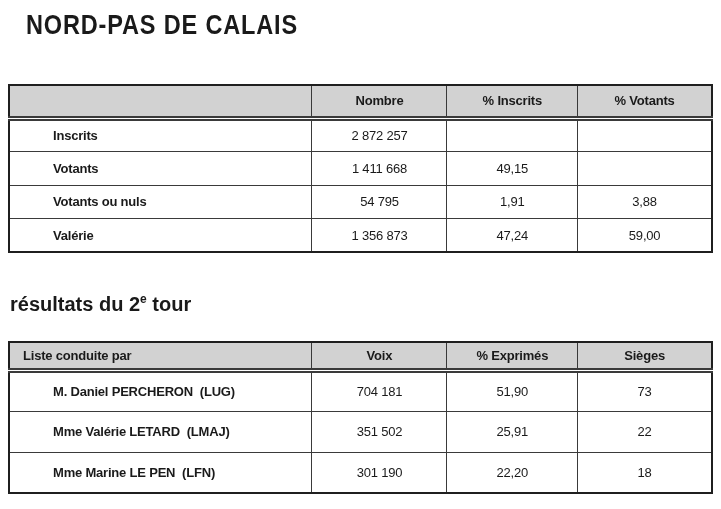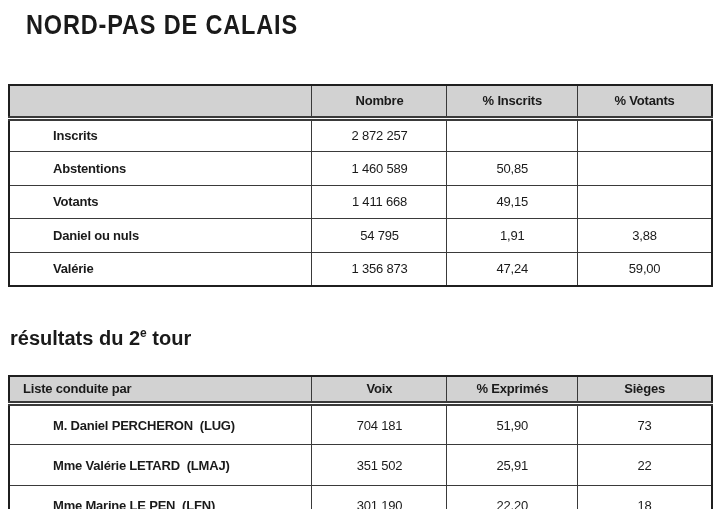--- a/index.html
+++ b/index.html
@@ -102,33 +102,27 @@
       </tr>
     </thead>
     <tbody>
       <tr>
         <td>Inscrits</td>
         <td>2 872 257</td>
         <td></td>
         <td></td>
       </tr>
       <tr>
-        <td>Abstentions</td>
-        <td>1 460 589</td>
-        <td>50,85</td>
-        <td></td>
-      </tr>
-      <tr>
         <td>Votants</td>
         <td>1 411 668</td>
         <td>49,15</td>
         <td></td>
       </tr>
       <tr>
-        <td>Daniel ou nuls</td>
+        <td>Votants ou nuls</td>
         <td>54 795</td>
         <td>1,91</td>
         <td>3,88</td>
       </tr>
       <tr>
         <td>Valérie</td>
         <td>1 356 873</td>
         <td>47,24</td>
         <td>59,00</td>
       </tr>

